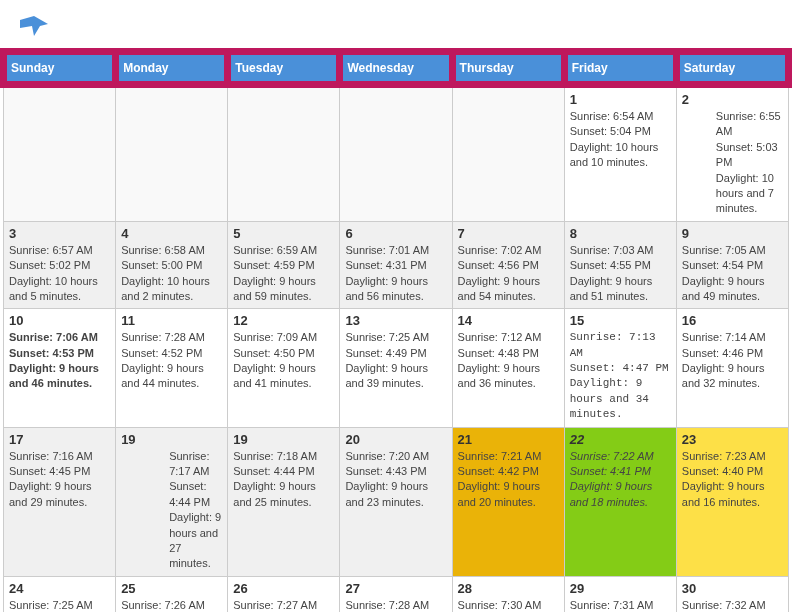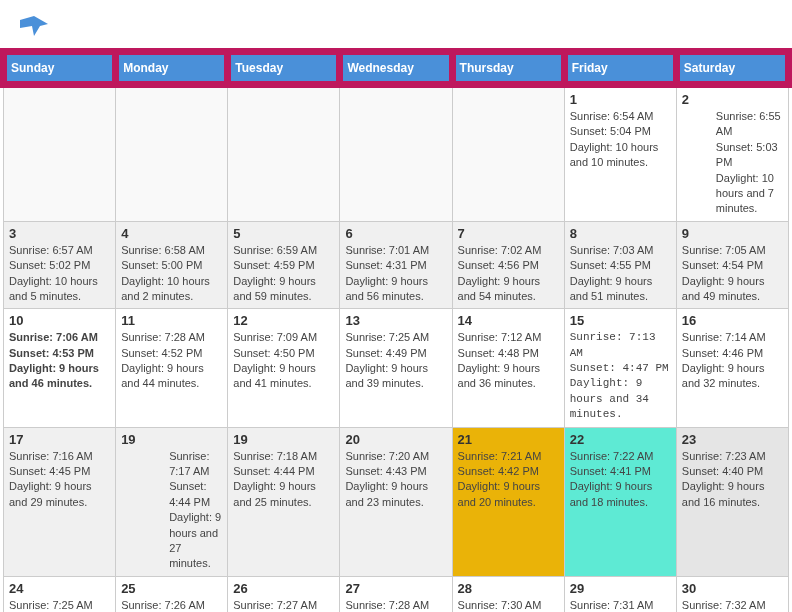--- a/index.html
+++ b/index.html
@@ -189,27 +189,27 @@
           <div class="day-info" style="white-space: pre-line;">Sunrise: 7:20 AM
 Sunset: 4:43 PM
 Daylight: 9 hours and 23 minutes.</div>
         </td>
         <td style="background: #eab308;">
           <div class="day-num">21</div>
           <div class="day-info" style="white-space: pre-line;">Sunrise: 7:21 AM
 Sunset: 4:42 PM
 Daylight: 9 hours and 20 minutes.</div>
         </td>
-        <td style="background: #5eead4;">
+        <td style="background: #84cc16; font-style: italic;">
           <div class="day-num">22</div>
           <div class="day-info" style="white-space: pre-line;">Sunrise: 7:22 AM
 Sunset: 4:41 PM
 Daylight: 9 hours and 18 minutes.</div>
         </td>
-        <td style="background: #e5e5e5; margin-left: 11px;">
+        <td style="background: #fde047; margin-left: 11px;">
           <div class="day-num">23</div>
           <div class="day-info" style="white-space: pre-line;">Sunrise: 7:23 AM
 Sunset: 4:40 PM
 Daylight: 9 hours and 16 minutes.</div>
         </td>
       </tr>
       <tr>
         <td>
           <div class="day-num">24</div>
           <div class="day-info" style="white-space: pre-line;">Sunrise: 7:25 AM

